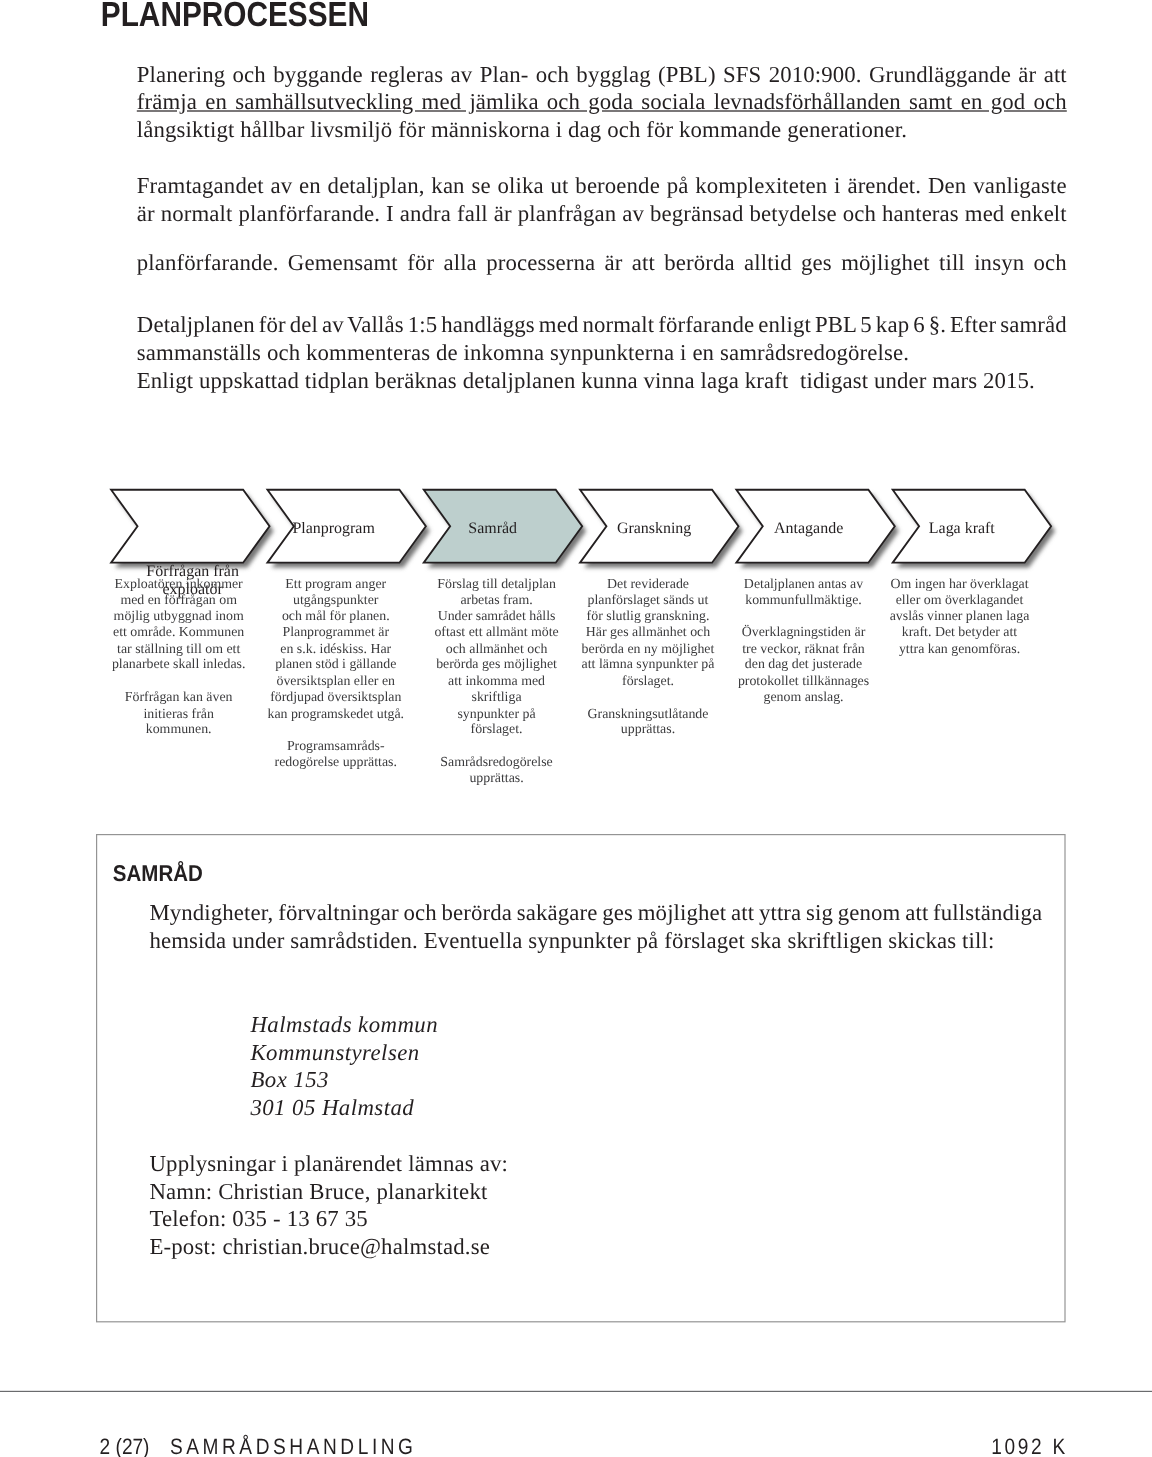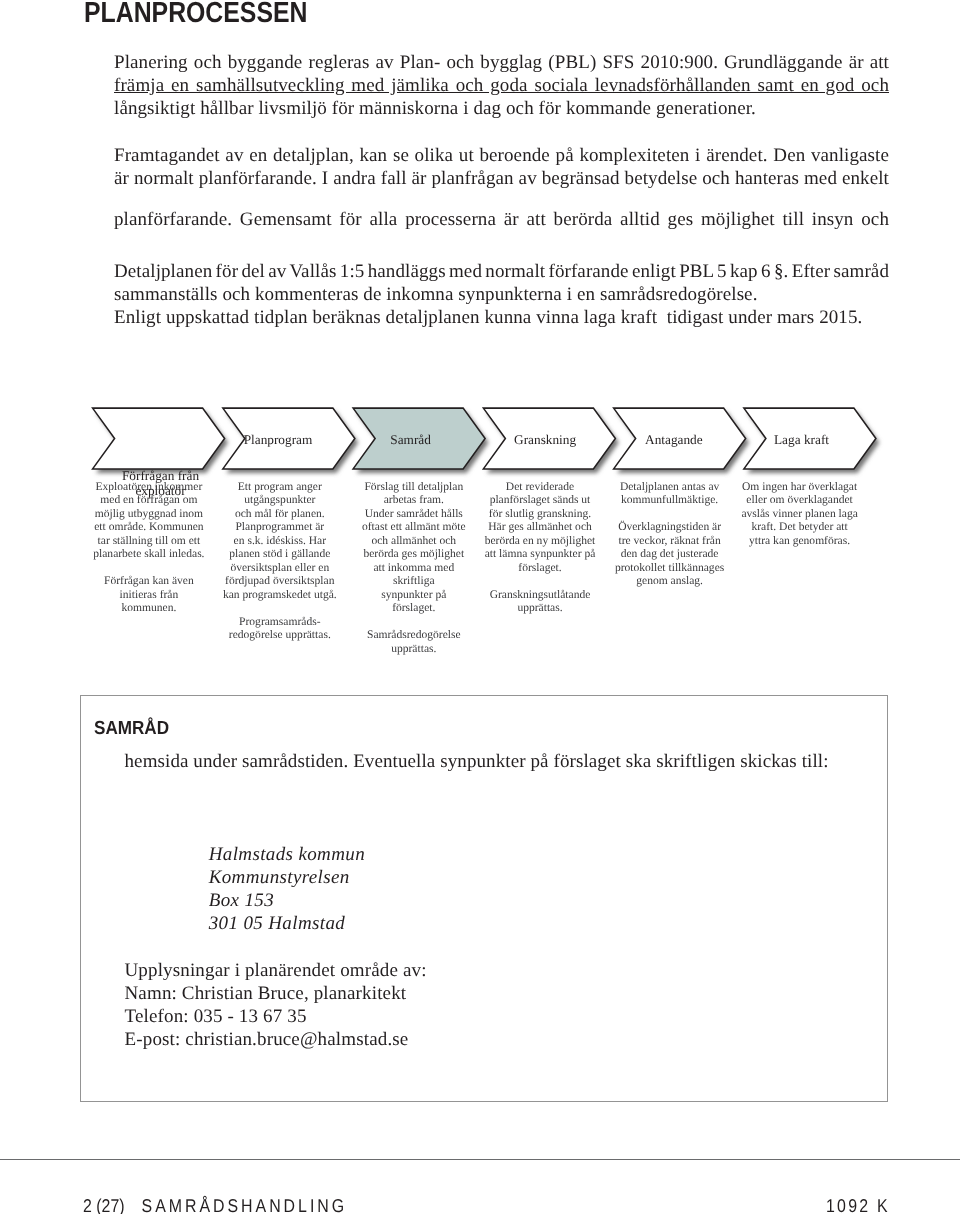--- a/index.html
+++ b/index.html
@@ -187,30 +187,31 @@
         <div>eller om överklagandet</div>
         <div>avslås vinner planen laga</div>
         <div>kraft. Det betyder att</div>
         <div>yttra kan genomföras.</div>
       </div>
     </div>
 
   <div class="samrad-box"></div>
   <div class="samrad-title">SAMRÅD</div>
   <div class="tblock" id="samrad-body" style="left:124.5px;width:744px;top:750px">
+      <div class="tline"><span style="word-spacing: -0.88151px;">Myndigheter, förvaltningar och berörda sakägare ges möjlighet att yttra sig genom att fullständiga</span></div>
       <div class="tline"><span>hemsida under samrådstiden. Eventuella synpunkter på förslaget ska skriftligen skickas till:</span></div>
     </div>
   <div class="plainblock" id="addr-block" style="left:208.7px;top:843px">
       <div>Halmstads kommun</div>
       <div>Kommunstyrelsen</div>
       <div>Box 153</div>
       <div>301 05 Halmstad</div>
     </div>
   <div class="plainblock" id="contact-block" style="left:124.5px;top:959px">
-      <div>Upplysningar i planärendet område av:</div>
+      <div>Upplysningar i planärendet lämnas av:</div>
       <div>Namn: Christian Bruce, planarkitekt</div>
       <div>Telefon: 035 - 13 67 35</div>
       <div>E-post: christian.bruce@halmstad.se</div>
     </div>
 
   <div class="footer-rule"></div>
   <div class="footer-left"><span>2 (27)</span><span class="sp">  </span><span class="lbl">SAMRÅDSHANDLING</span></div>
   <div class="footer-right">1092 K</div>
 </div>
 

